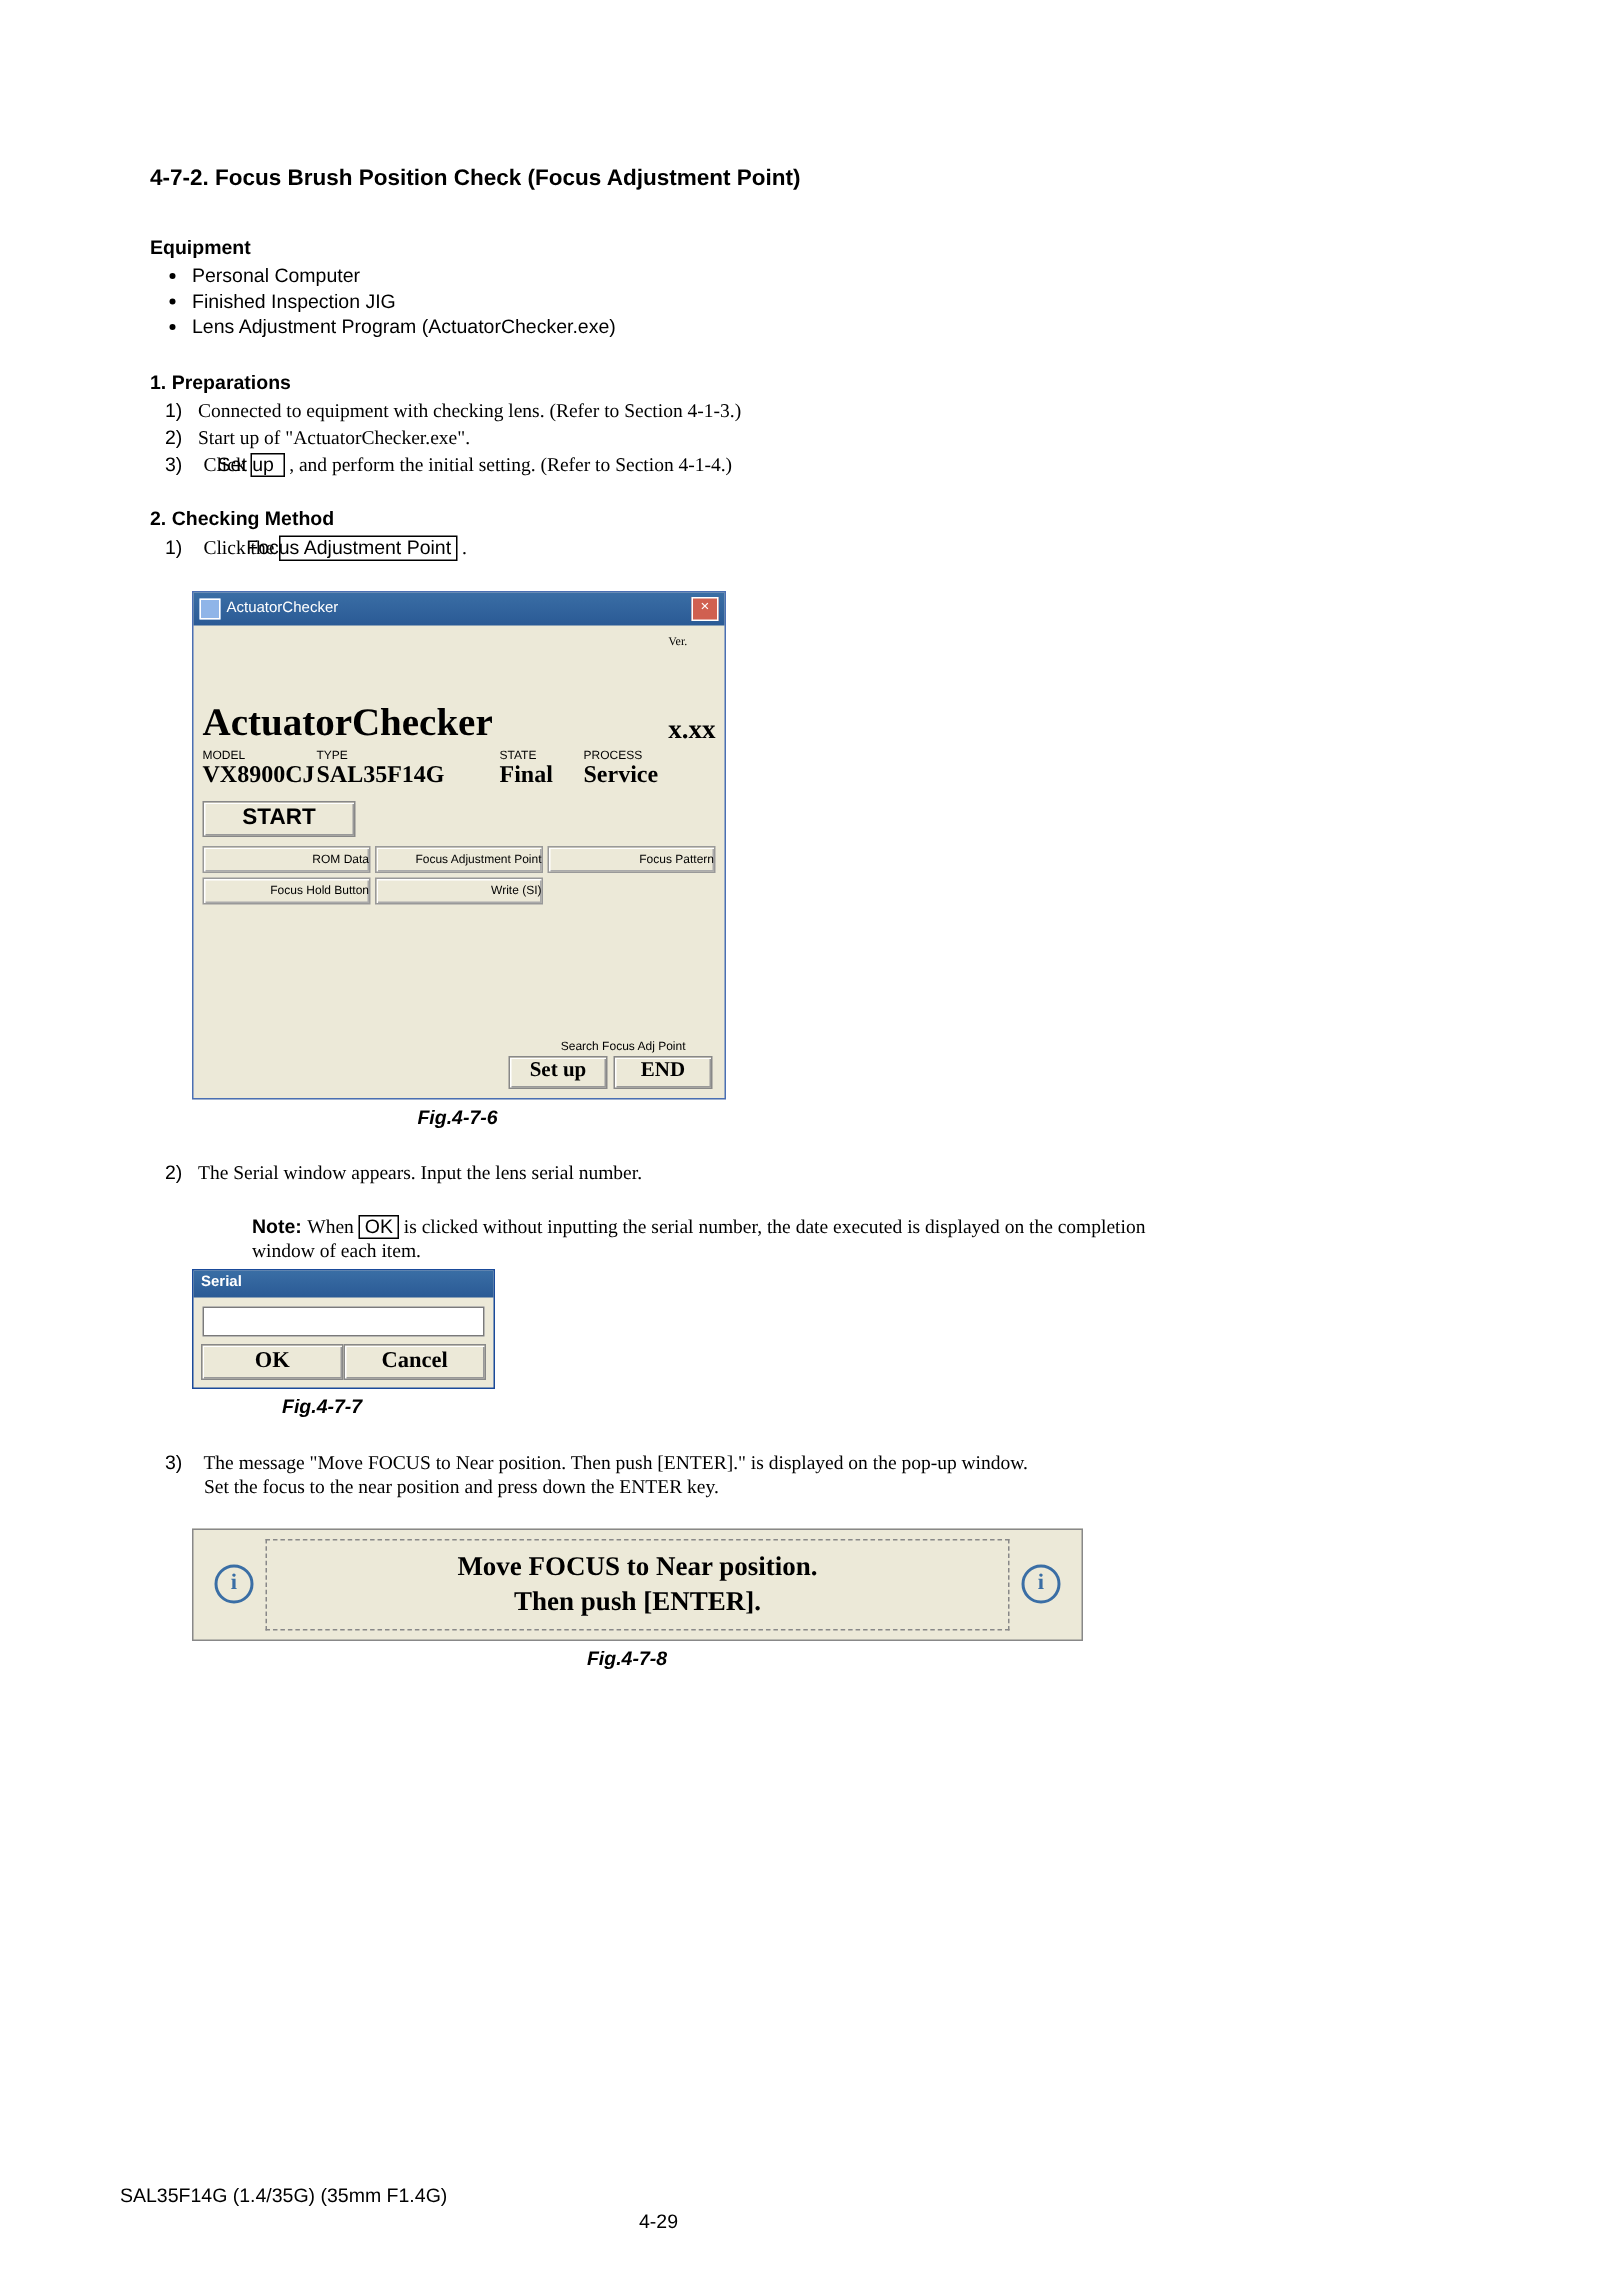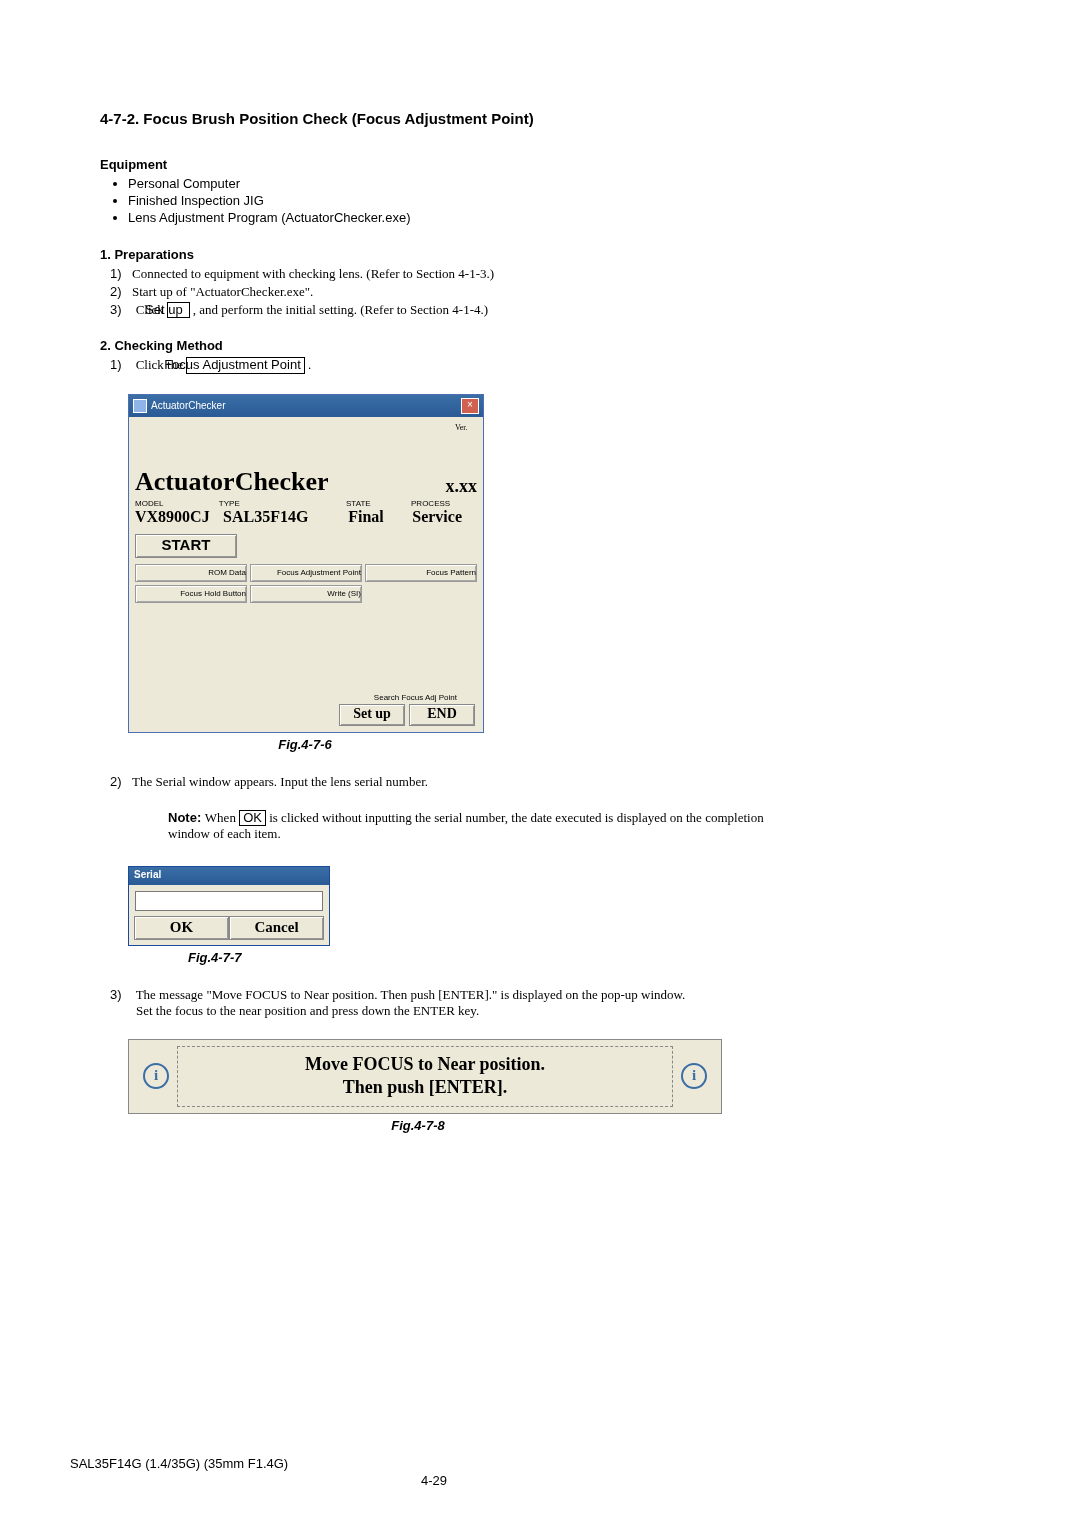--- a/index.html
+++ b/index.html
@@ -54,21 +54,21 @@
     width: 22px;
     text-indent: 0;
   }
   .boxed {
     border: 1px solid #000;
     padding: 0 3px;
     display: inline-block;
     line-height: 1.1;
   }
   .note {
-    margin: 4px 0 24px 28px;
+    margin: 4px 0 4px 28px;
     padding-left: 40px;
   }
   .note-label {
     font-weight: bold;
   }
   .fig-caption {
     text-align: center;
     font-weight: bold;
     font-style: italic;
     font-size: 13px;
@@ -115,28 +115,28 @@
     align-items: flex-end;
     margin-bottom: 2px;
   }
   .ac-app-title {
     font-family: "Times New Roman", serif;
     font-size: 26px;
     font-weight: bold;
     flex: 1;
   }
   .ac-ver-box {
-    text-align: center;
+    text-align: left;
     font-family: "Times New Roman", serif;
   }
   .ac-ver-label { font-size: 8px; }
   .ac-ver-val { font-size: 18px; font-weight: bold; margin-top: 44px; }
   .ac-labels-row, .ac-values-row {
     display: flex;
-    gap: 16px;
+    gap: 4px;
   }
   .ac-col1 { width: 72px; }
   .ac-col2 { width: 118px; }
   .ac-col3 { width: 52px; }
   .ac-col4 { width: 70px; }
   .ac-labels-row > div { font-size: 8px; }
   .ac-values-row > div {
     font-family: "Times New Roman", serif;
     font-size: 16px;
     font-weight: bold;
@@ -273,21 +273,21 @@
     font-size: 18px;
     line-height: 1.3;
   }
   .fig-caption.center-narrow {
     width: 580px;
     margin-left: 28px;
   }
   .footer {
     position: absolute;
     bottom: 40px;
-    left: 70px;
+    left: 80px;
     right: 70px;
     font-size: 13px;
   }
   .footer .pnum {
     text-align: center;
     margin-top: 2px;
   }
   .serif { font-family: "Times New Roman", serif; }
 </style>
 </head>

